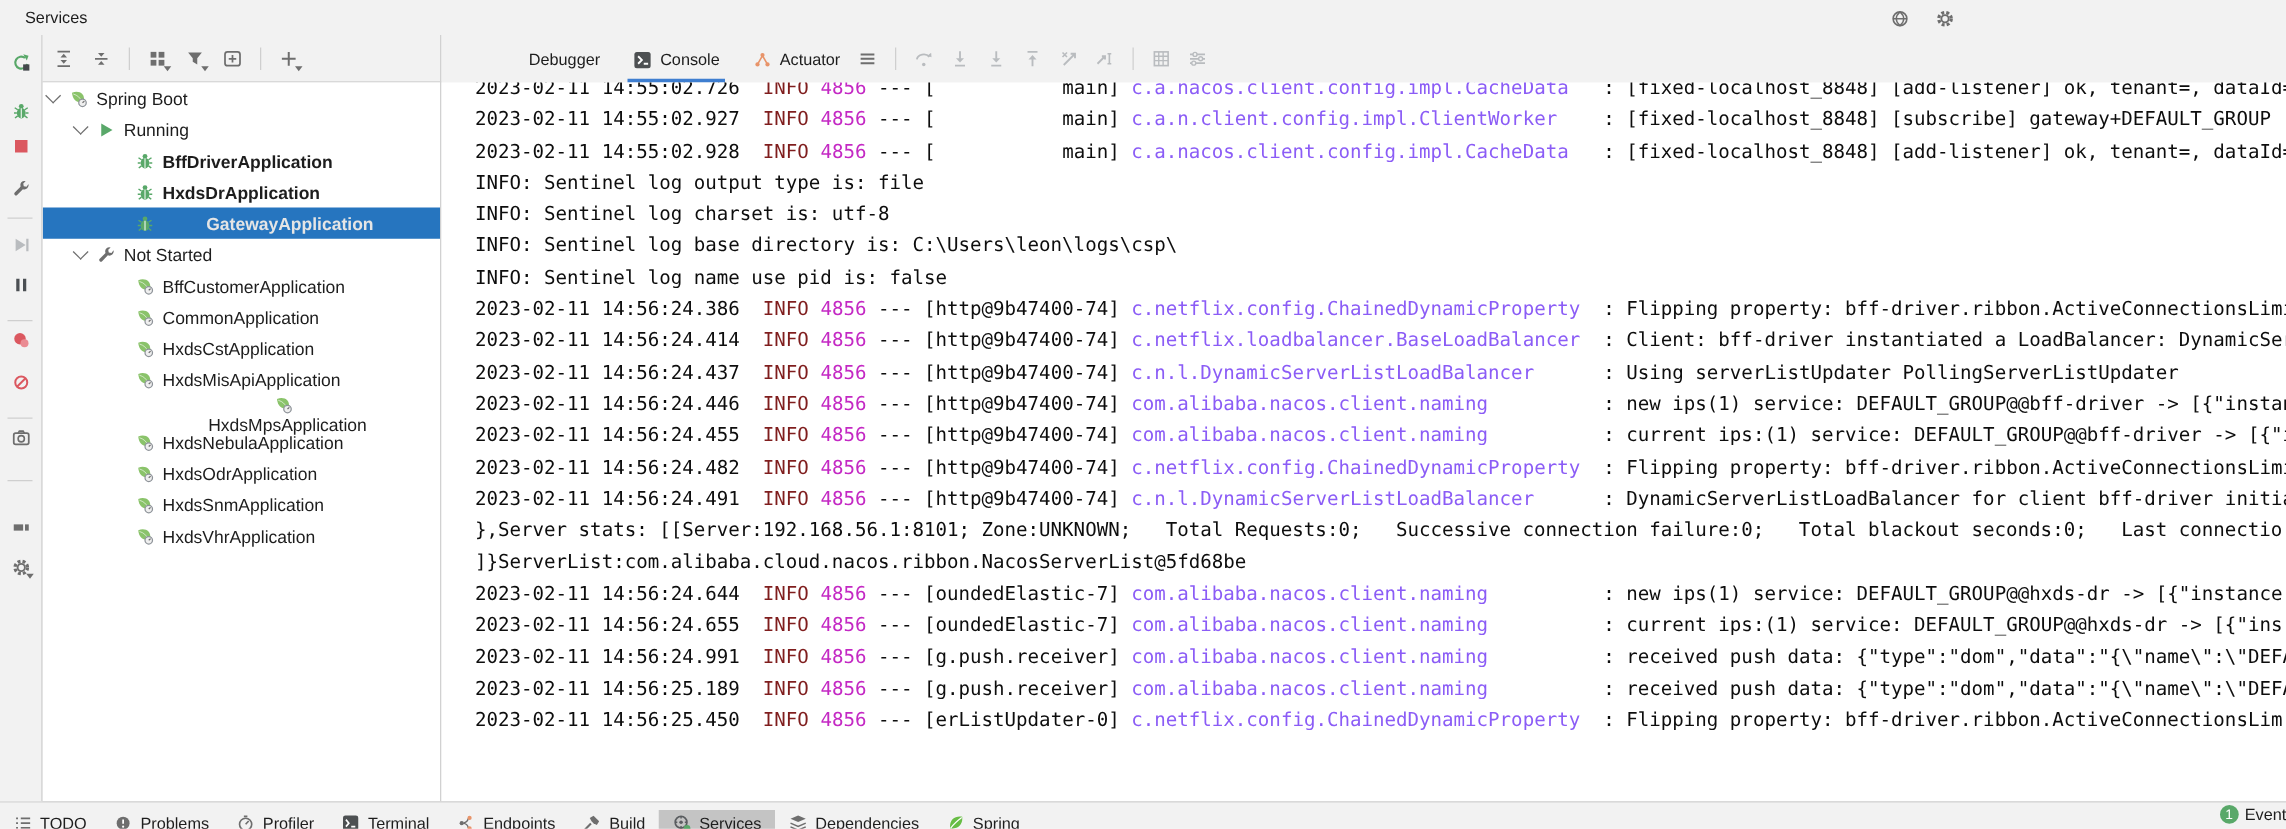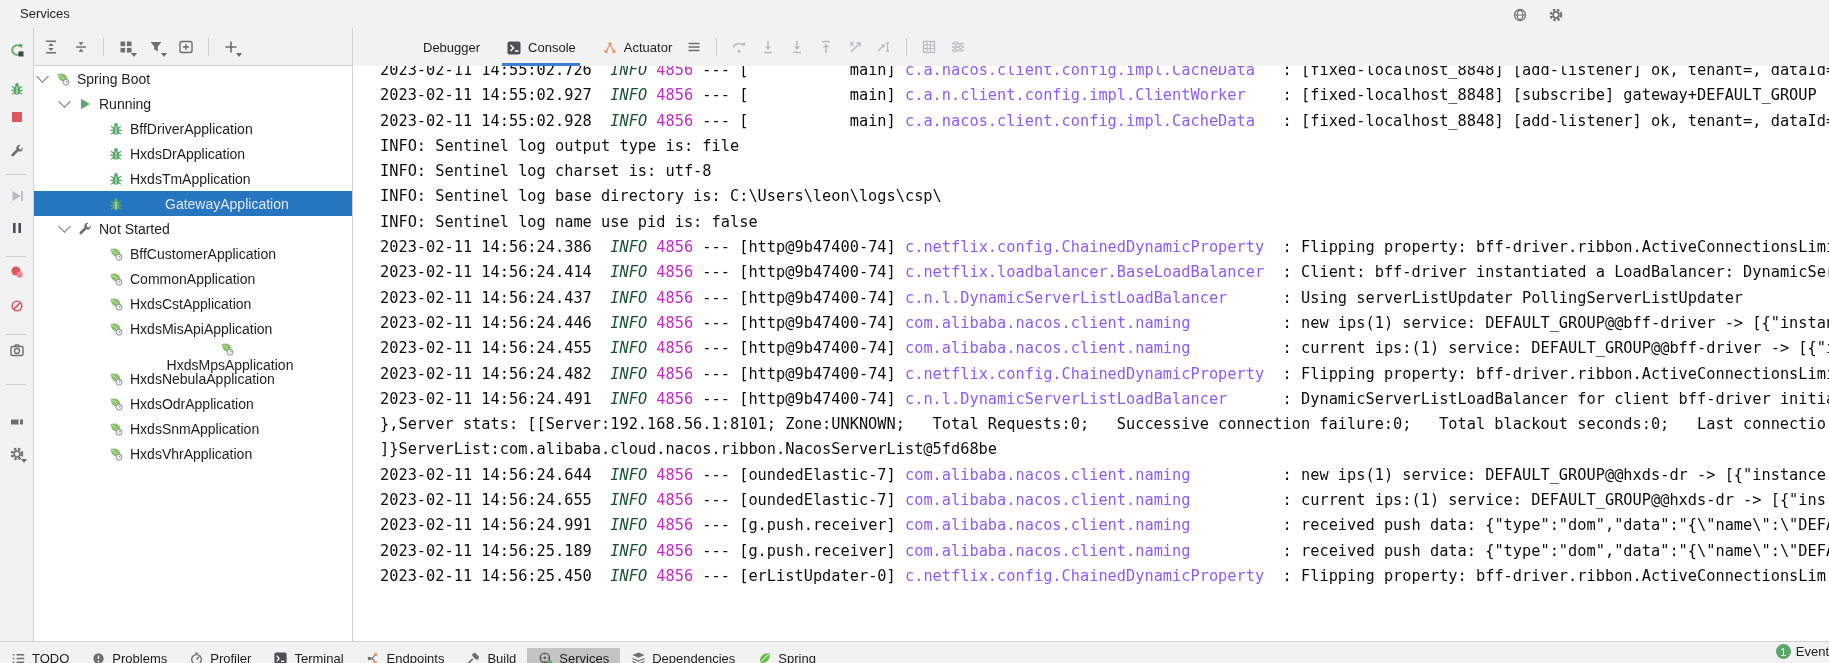--- a/index.html
+++ b/index.html
@@ -16,33 +16,33 @@
   .ico{display:inline-flex;width:16px;height:16px;align-items:center;justify-content:center;}
   .ico svg{width:16px;height:16px;display:block;}
   .dd{position:absolute;right:0px;bottom:1px;width:0;height:0;border-left:3px solid transparent;border-right:3px solid transparent;border-top:4px solid #6e6e6e;}
   .ttb{position:absolute;left:40px;top:30px;display:flex;align-items:center;gap:8px;height:34px;}
   .ttb .hsep{width:1px;height:18px;background:#cfcfcf;margin:0 3px;}
   .tree{position:absolute;left:34px;top:66px;width:318px;height:575px;background:#fff;overflow:hidden;}
   .trow{height:25px;display:flex;align-items:center;font-size:14px;white-space:nowrap;cursor:default;}
   .trow.sel{background:#2675bf;color:#e5e5e5;gap:35px;}
   .trow .chev{width:8px;height:8px;border-right:1.6px solid #6e6e6e;border-bottom:1.6px solid #6e6e6e;transform:rotate(45deg);margin:-4px 8px 0 0;flex:none;}
   .trow .ico{margin-right:6px;flex:none;}
-  .bold{font-weight:normal;}
+  .bold{font-weight:bold;}
   .splitter{position:absolute;left:352px;top:28px;width:1px;height:613px;background:#d1d1d1;z-index:4;}
   .console{position:absolute;left:353px;top:28px;width:1476px;height:613px;background:#f2f2f2;}
   .ctabs{position:absolute;left:60px;top:0;height:38px;display:flex;align-items:flex-end;gap:6px;}
   .ctab{display:flex;align-items:center;gap:6px;padding:0 10px;height:37px;font-size:13px;position:relative;cursor:default;}
   .ctab.sel:after{content:"";position:absolute;left:6px;right:6px;bottom:0;height:3px;background:#3e7ed0;}
   .ctoolbar{position:absolute;left:330px;top:0;height:38px;display:flex;align-items:center;gap:7px;}
   .ctoolbar .hsep{width:1px;height:18px;background:#cfcfcf;margin:0 4px;}
   .logarea{position:absolute;left:0;top:38px;width:1476px;height:575px;background:#fff;overflow:hidden;}
   .log{position:absolute;left:27px;top:0;white-space:pre;font-family:"DejaVu Sans Mono","Liberation Mono",monospace;
        font-size:15.3px;line-height:25.3px;color:#0d0d0d;}
   .log .line:first-child{margin-top:-8px;}
-  .lv{color:#14532d;font-style:italic;} .pid{color:#c429c4;} .lg{color:#8b5cf6;}
+  .lv{color:#7f1d1d;} .pid{color:#c429c4;} .lg{color:#8b5cf6;}
   .statusbar{position:absolute;left:0;top:641px;width:1829px;height:34px;background:#f2f2f2;border-top:1px solid #d1d1d1;box-sizing:border-box;display:flex;align-items:center;font-size:13px;}
   .stab{display:flex;align-items:center;gap:6px;padding:0 11px;height:21px;cursor:default;white-space:nowrap;}
   .stab.sel{background:#c4c4c4;}
   .stab .ico{width:15px;height:15px;} .stab .ico svg{width:15px;height:15px;}
   .event{position:absolute;right:-6px;top:641px;height:21px;display:flex;align-items:center;gap:5px;padding:0 6px;font-size:13px;}
   .badge{width:15px;height:15px;border-radius:50%;background:#59a869;color:#fff;font-size:11px;display:flex;align-items:center;justify-content:center;flex:none;}
 </style>
 </head>
 <body>
 
@@ -259,31 +259,20 @@
       <span class="ico">
         <svg viewBox="0 0 16 16">
           <circle cx="8" cy="4" r="1.9" fill="#59a869"></circle>
           <ellipse cx="8" cy="9.4" rx="3.5" ry="4.3" fill="#59a869"></ellipse>
           <path d="M2.8 5.2l2.4 1.6M13.2 5.2l-2.4 1.6M2.2 9.4h2.3M13.8 9.4h-2.3M3 13.4l2.2-1.7M13 13.4l-2.2-1.7" stroke="#59a869" stroke-width="1.2" fill="none"></path>
           <path d="M8 5.6v7.8" stroke="#fff" stroke-width=".8"></path>
         </svg>
       </span>
       <span>HxdsDrApplication</span>
     </div>
-    <div class="trow bold" style="padding-left: 74px;">
-      <span class="ico">
-        <svg viewBox="0 0 16 16">
-          <circle cx="8" cy="4" r="1.9" fill="#59a869"></circle>
-          <ellipse cx="8" cy="9.4" rx="3.5" ry="4.3" fill="#59a869"></ellipse>
-          <path d="M2.8 5.2l2.4 1.6M13.2 5.2l-2.4 1.6M2.2 9.4h2.3M13.8 9.4h-2.3M3 13.4l2.2-1.7M13 13.4l-2.2-1.7" stroke="#59a869" stroke-width="1.2" fill="none"></path>
-          <path d="M8 5.6v7.8" stroke="#fff" stroke-width=".8"></path>
-        </svg>
-      </span>
-      <span>HxdsTmApplication</span>
-    </div>
     <div class="trow sel bold" style="padding-left: 74px;">
       <span class="ico">
         <svg viewBox="0 0 16 16">
           <circle cx="8" cy="4" r="1.9" fill="#59a869"></circle>
           <ellipse cx="8" cy="9.4" rx="3.5" ry="4.3" fill="#59a869"></ellipse>
           <path d="M2.8 5.2l2.4 1.6M13.2 5.2l-2.4 1.6M2.2 9.4h2.3M13.8 9.4h-2.3M3 13.4l2.2-1.7M13 13.4l-2.2-1.7" stroke="#59a869" stroke-width="1.2" fill="none"></path>
           <path d="M8 5.6v7.8" stroke="#fff" stroke-width=".8"></path>
         </svg>
       </span>
       <span>GatewayApplication</span>

